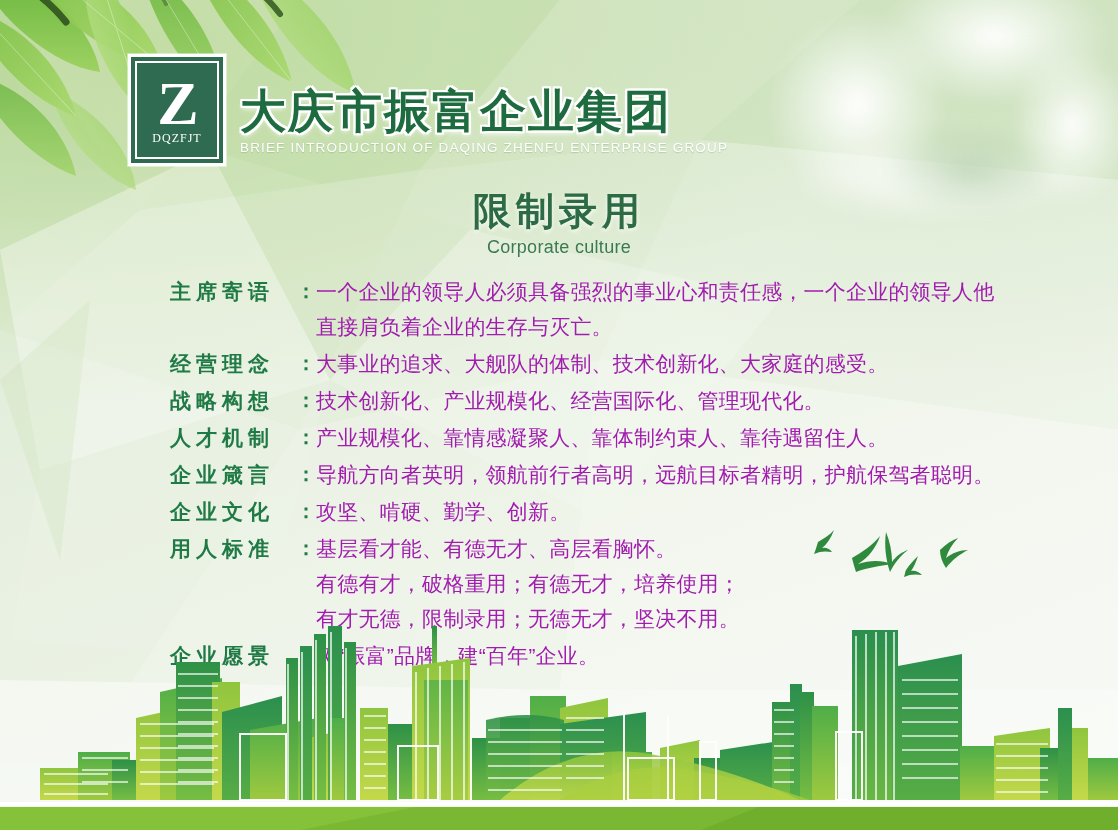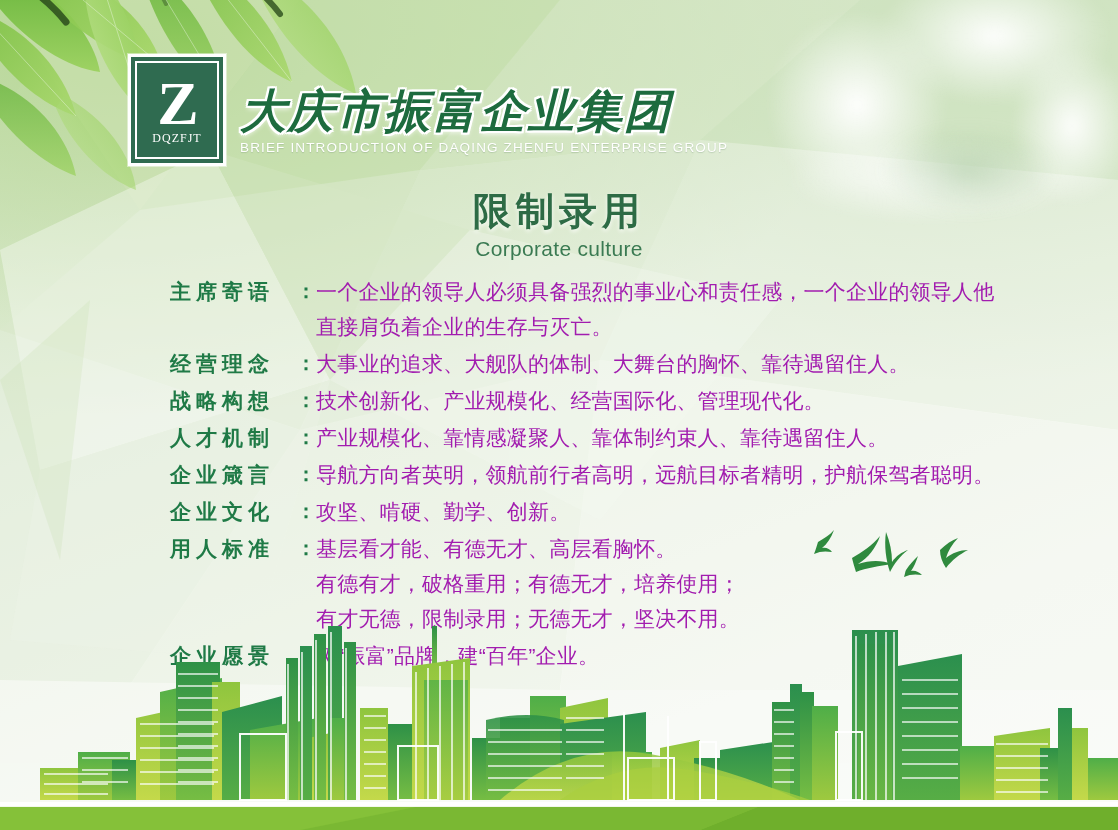--- a/index.html
+++ b/index.html
@@ -77,38 +77,37 @@
     font-size:12px;letter-spacing:1px;color:#ffffff;margin-top:1px;
   }
 
   .head-text{margin-left:14px;padding-top:34px;}
   .company-name{
     font-size:46px;font-weight:bold;color:#1d6b3e;letter-spacing:2px;line-height:1;
     text-shadow:
       -2px -2px 0 #fff, 2px -2px 0 #fff, -2px 2px 0 #fff, 2px 2px 0 #fff,
       -2px 0 0 #fff, 2px 0 0 #fff, 0 -2px 0 #fff, 0 2px 0 #fff,
       0 3px 5px rgba(255,255,255,.9);
-    font-style: italic;
   }
   .company-en{
     margin-top:6px;
     font-size:13.5px;letter-spacing:1.15px;color:#ffffff;font-weight:500;
     text-shadow:0 1px 1px rgba(120,150,120,.35);
   }
 
   
   .section-title{
     position:absolute;left:0;right:0;top:190px;text-align:center;
   }
   .section-title .cn{
     font-size:38px;font-weight:bold;color:#2d6b45;letter-spacing:5px;line-height:1.15;
     text-shadow:0 2px 4px rgba(255,255,255,.85);
   }
   .section-title .en{
-    margin-top:3px;font-size:21px;color:#3a7a52;letter-spacing:.3px;
+    margin-top:3px;font-size:18px;color:#3a7a52;letter-spacing:.3px;
   }
 
   
   .content{position:absolute;left:170px;top:274px;width:830px;}
   .row{display:flex;align-items:flex-start;margin-bottom:2px;}
   .row-label{
     flex:0 0 126px;
     font-size:21px;font-weight:bold;color:#1f7a46;
     letter-spacing:5px;
     line-height:35px;
@@ -227,21 +226,21 @@
         <div class="row-colon">：</div>
         <div class="row-body">
           <div class="row-line">一个企业的领导人必须具备强烈的事业心和责任感，一个企业的领导人他</div>
           <div class="row-line">直接肩负着企业的生存与灭亡。</div>
         </div>
       </div>
       <div class="row">
         <div class="row-label">经营理念</div>
         <div class="row-colon">：</div>
         <div class="row-body">
-          <div class="row-line">大事业的追求、大舰队的体制、大舞台的胸怀、靠待遇留住人。</div>
+          <div class="row-line">大事业的追求、大舰队的体制、技术创新化、大家庭的感受。</div>
         </div>
       </div>
       <div class="row">
         <div class="row-label">战略构想</div>
         <div class="row-colon">：</div>
         <div class="row-body">
           <div class="row-line">技术创新化、产业规模化、经营国际化、管理现代化。</div>
         </div>
       </div>
       <div class="row">

